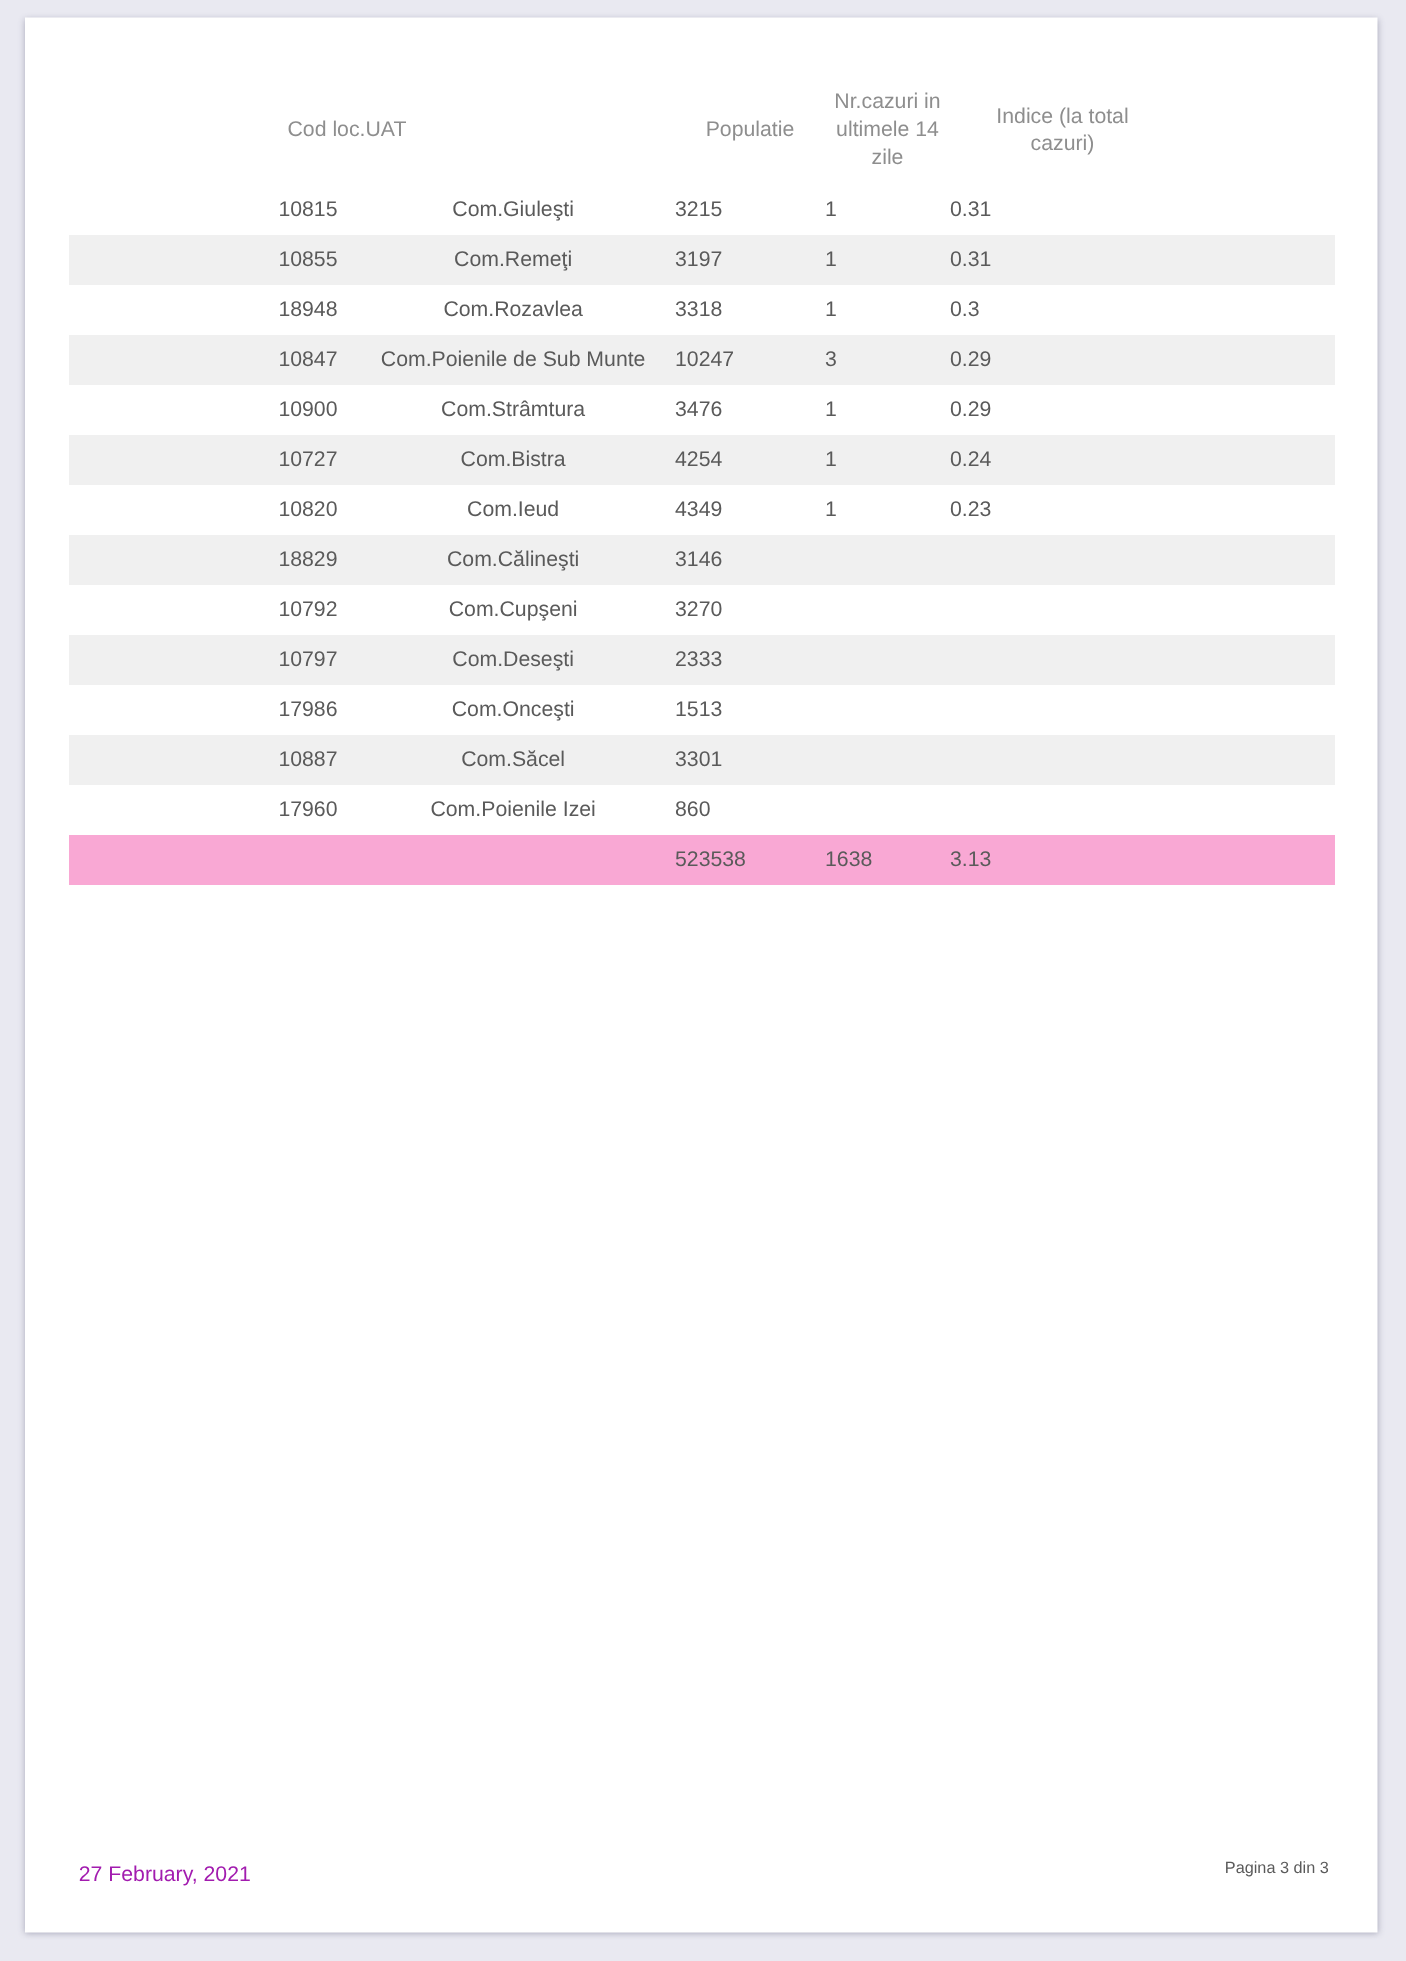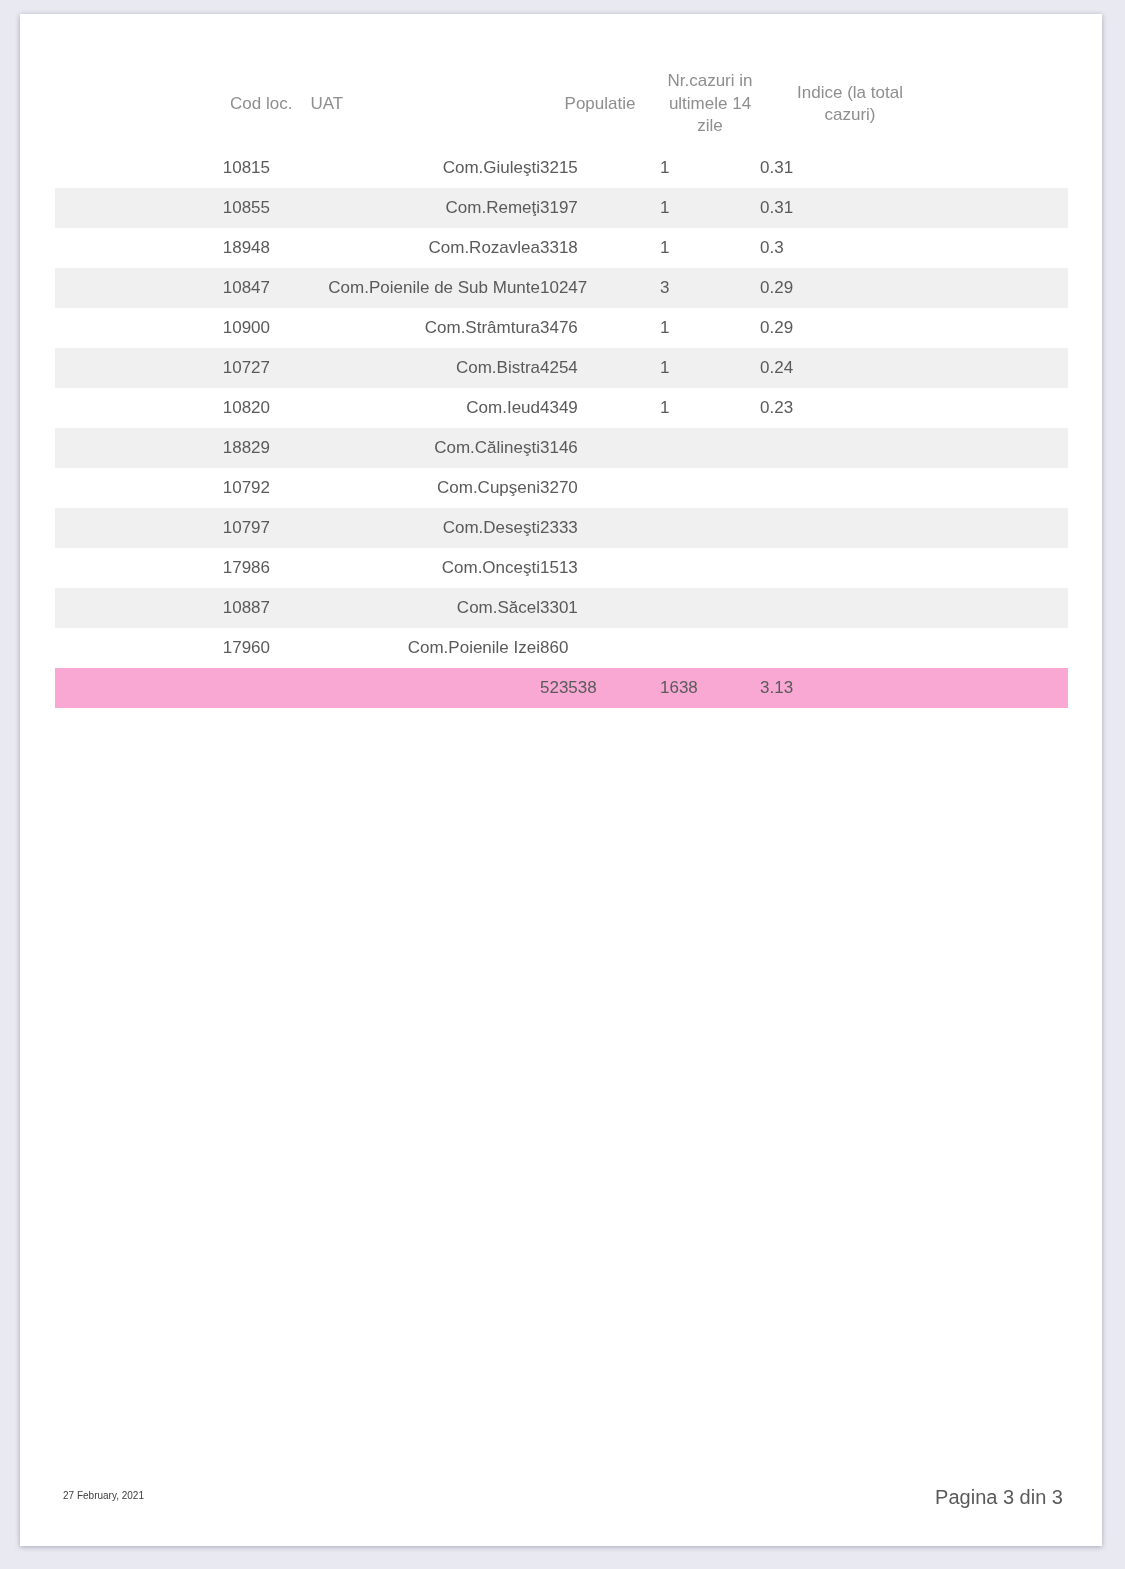--- a/index.html
+++ b/index.html
@@ -28,35 +28,35 @@
   thead tr { height:88px; }
   tbody tr { height:40px; }
   tbody tr:nth-child(even) { background:#f0f0f0; }
   tbody tr.totals { background:#f9a8d4; }
   th {
     color:#8e8e8e;
     vertical-align:middle;
     font-size:17px;
   }
   .th-cod { text-align:left; padding-left:175px; }
-  .th-uat-label { margin-left:18px; }
+  .th-uat-label { }
   .th-center { text-align:center; }
   .hwrap { margin:0 auto; line-height:1.32; white-space:normal; }
   .w95  { max-width:97px; }
   .w130 { max-width:132px; }
   .c-cod { text-align:right; padding-right:2px; }
-  .c-uat { text-align:right; padding-left:9px; }
+  .c-uat { text-align:center; padding-left:9px; }
   .c-center { text-align:left; }
   .footer-date {
     position:absolute; left:43px; top:1476px;
-    font-size:10px; color:#404040;
+    font-size:17px; color:#a21caf;
   }
   .footer-page {
     position:absolute; right:39px; top:1472px;
-    font-size:20px; color:#5a5a5a;
+    font-size:13px; color:#5a5a5a;
   }
 </style>
 </head>
 <body>
 
 <div class="page">
 
   <table class="uat">
     <colgroup>
       <col style="width:217px">

